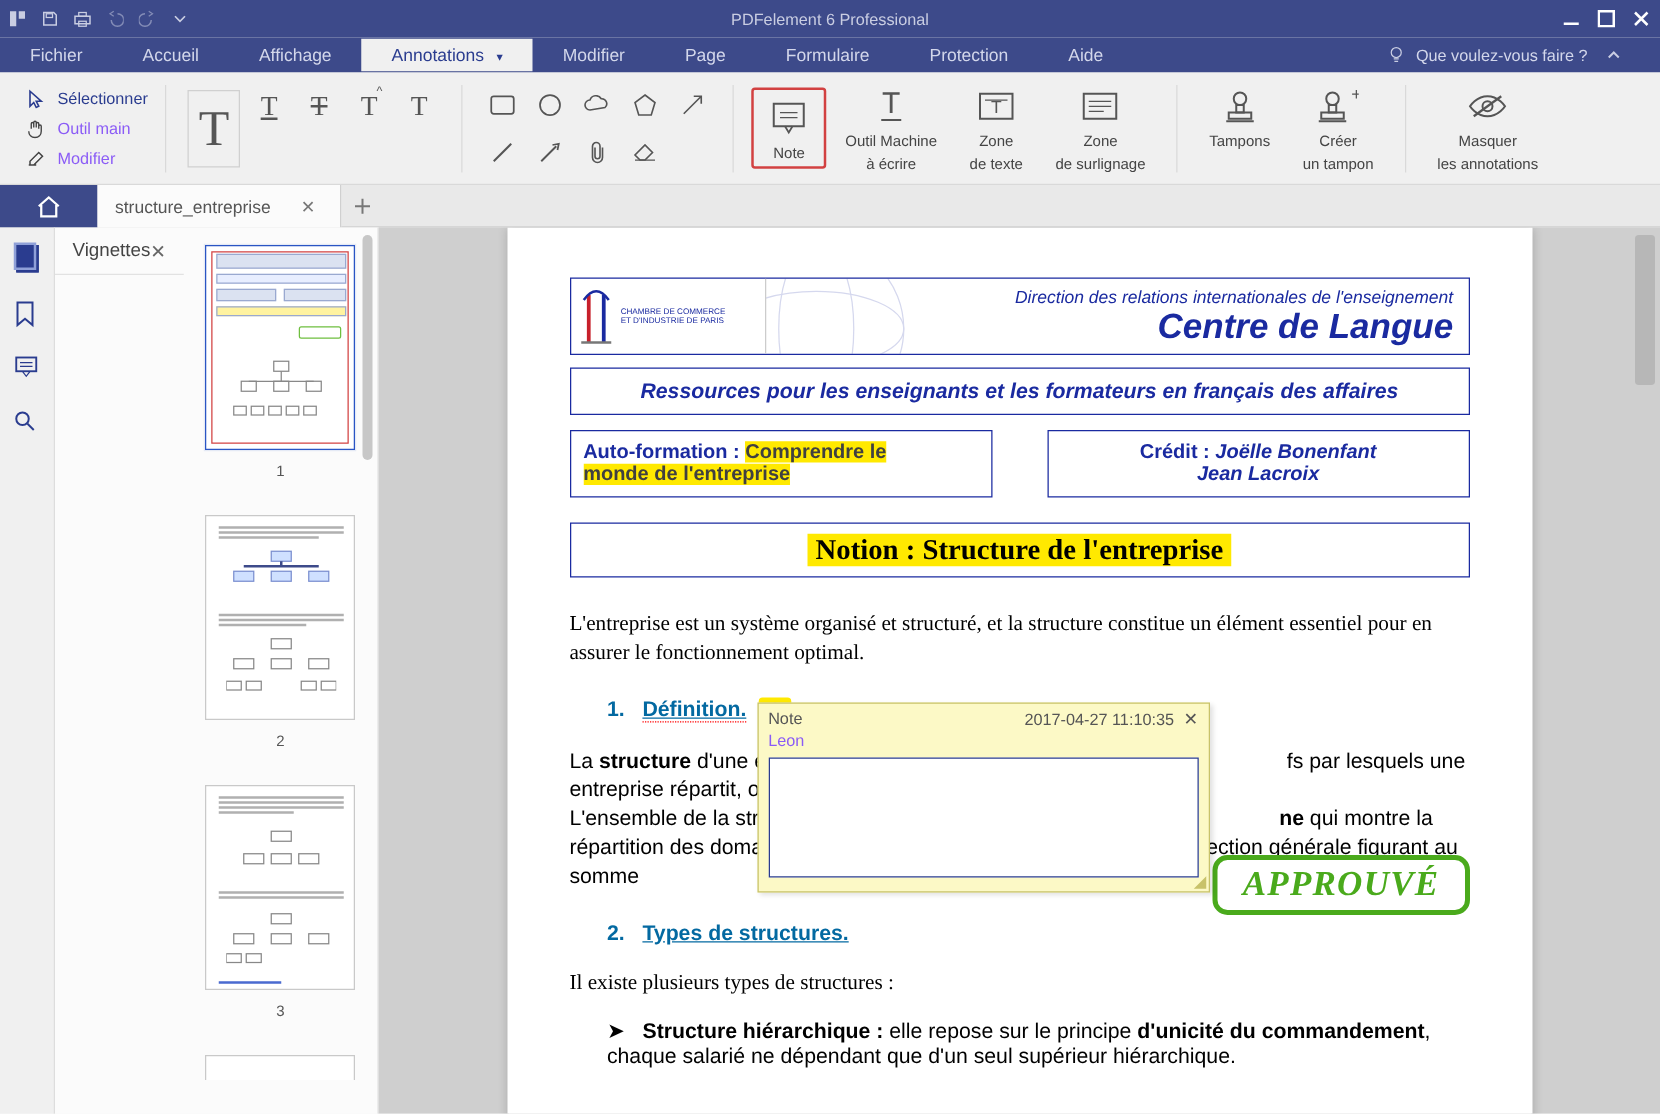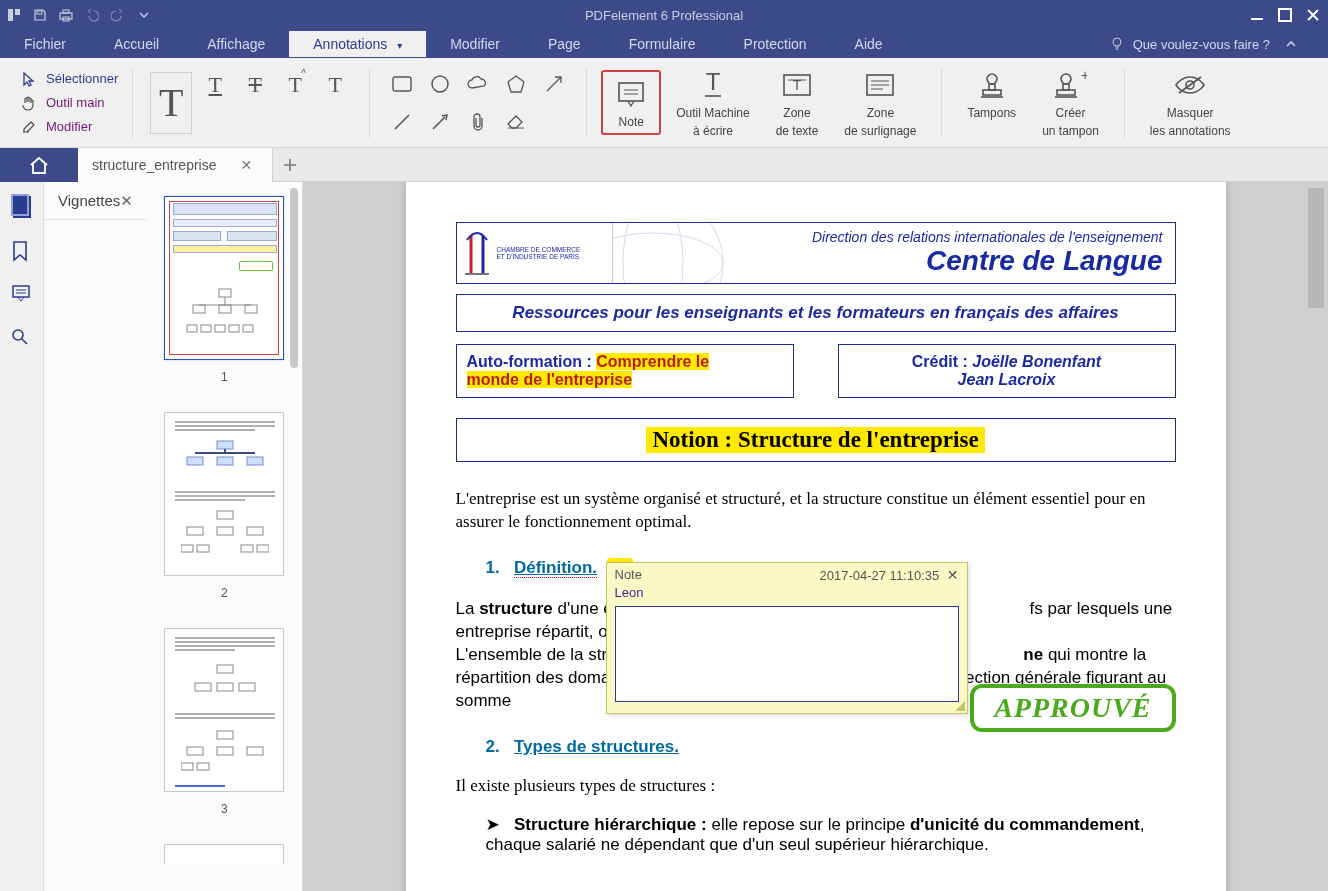--- a/index.html
+++ b/index.html
@@ -18,21 +18,21 @@
 .menubar .mitem { padding: 5px 24px; color: #d3d7eb; font-size: 14px; cursor: pointer; }
 .menubar .mitem.active { background: #f0f0f0; color: #2a3c8f; }
 .menubar .help-right { margin-left: auto; display: flex; align-items: center; gap: 8px; padding-right: 30px; color: #d3d7eb; font-size: 13px; }
 .menubar .chev { margin-left: 6px; }
 
 
 .ribbon { height: 90px; background: #f0f0f0; display: flex; align-items: center; padding: 0 20px; gap: 4px; border-bottom: 1px solid #d9d9d9; }
 .ribbon .sep { width: 1px; height: 70px; background: #d9d9d9; margin: 0 10px; }
 
 .smalltools { display: flex; flex-direction: column; gap: 6px; }
-.smalltools .row { display: flex; align-items: center; gap: 8px; font-size: 13px; color: #701a75; }
+.smalltools .row { display: flex; align-items: center; gap: 8px; font-size: 13px; color: #8b5cf6; }
 .smalltools .row.blue { color: #2a3c8f; font-weight: 500; }
 .smalltools .ico { width: 18px; height: 18px; display: inline-flex; align-items: center; justify-content: center; }
 
 .shapegrid { display: grid; grid-template-columns: repeat(5, 36px); grid-template-rows: 36px 36px; gap: 2px; justify-items: center; align-items: center; }
 .shapegrid .cell { width: 30px; height: 30px; display: flex; align-items: center; justify-content: center; color: #555; border-radius: 3px; }
 
 .bigtool { display: flex; flex-direction: column; align-items: center; justify-content: center; gap: 4px; padding: 4px 10px; font-size: 12px; color: #444; text-align: center; line-height: 1.15; border: 1px solid transparent; border-radius: 3px; }
 .bigtool.highlight { border: 2px solid #d24141; }
 .bigtool .bticon { width: 36px; height: 36px; display: flex; align-items: center; justify-content: center; color: #555; }
 
@@ -63,21 +63,21 @@
 .logo-row { display: flex; align-items: center; border: 1px solid #1a2aa0; }
 .logo-left { width: 156px; height: 60px; border-right: 1px solid #ccc; display: flex; align-items: center; gap: 6px; padding: 4px 6px; }
 .logo-right { flex: 1; text-align: right; padding: 6px 12px; color: #1a2aa0; font-style: italic; }
 .logo-right .l1 { font-size: 14px; }
 .logo-right .l2 { font-size: 28px; font-weight: bold; font-style: italic; }
 
 .bluebox { border: 1px solid #1a2aa0; margin-top: 10px; padding: 8px 14px; text-align: center; color: #1a2aa0; font-style: italic; font-weight: bold; font-size: 17px; }
 
 .twoboxes { display: flex; gap: 44px; margin-top: 12px; }
 .twoboxes .box { border: 1px solid #1a2aa0; padding: 8px 10px; color: #1a2aa0; font-weight: bold; font-size: 16px; flex: 1; }
-.twoboxes .box .hl { background: #ffe900; color: #b91c1c; }
+.twoboxes .box .hl { background: #ffe900; color: #404040; }
 .twoboxes .box.r { text-align: center; font-style: italic; }
 
 .titlebox { border: 1px solid #1a2aa0; margin-top: 20px; padding: 8px 0; text-align: center; }
 .titlebox .inner { display: inline-block; background: #ffe900; font-family: "Times New Roman", serif; font-size: 23px; font-weight: bold; padding: 0 6px; }
 
 .para { font-family: "Times New Roman", serif; font-size: 17px; color: #000; margin-top: 26px; line-height: 1.35; }
 .heading { font-family: "Times New Roman", serif; color: #0369a1; font-weight: bold; font-size: 17px; margin-top: 24px; }
 .heading .num { margin-left: 30px; margin-right: 10px; }
 .heading .underl { text-decoration: underline; border-bottom: 1px dotted red; }
 
@@ -85,21 +85,21 @@
 
 .para2 { font-family: "Times New Roman", serif; font-size: 17px; margin-top: 18px; line-height: 1.35; }
 .para2 b { font-weight: bold; }
 
 .bullet-sub { font-family: "Times New Roman", serif; font-size: 17px; margin-top: 16px; margin-left: 30px; }
 .bullet-sub .arrow { margin-right: 10px; }
 
 
 .note-popup { position: absolute; left: 640px; top: 566px; width: 362px; height: 152px; background: #fcf9c6; border: 1px solid #c8c26a; box-shadow: 2px 2px 4px rgba(0,0,0,.12); }
 .note-popup .nhead { display: flex; justify-content: space-between; padding: 4px 8px 2px 8px; font-size: 13px; color: #555; }
-.note-popup .nauthor { padding: 0 8px 4px 8px; font-size: 13px; color: #4c1d95; }
+.note-popup .nauthor { padding: 0 8px 4px 8px; font-size: 13px; color: #8b5cf6; }
 .note-popup .nbody { margin: 2px 8px 8px 8px; height: 96px; background: #fff; border: 1px solid #2a3c8f; }
 .note-popup .resize { position: absolute; right: 0; bottom: 0; width: 14px; height: 14px; }
 .note-popup .resize::before { content: ""; position: absolute; right: 2px; bottom: 2px; width: 0; height: 0; border-style: solid; border-width: 0 0 10px 10px; border-color: transparent transparent #c8c26a transparent; }
 .note-popup .resizeL { position: absolute; left: 0; bottom: 0; width: 14px; height: 14px; }
 .note-popup .resizeL::before { content: ""; position: absolute; left: 2px; bottom: 2px; width: 0; height: 0; border-style: solid; border-width: 0 10px 10px 0; border-color: transparent transparent transparent #c8c26a; transform: scaleX(-1);}
 .note-popup .nclose { cursor: pointer; font-size: 14px; color: #555; }
 
 
 .stamp { position: absolute; right: 50px; top: 502px; border: 4px solid #4aaa1c; border-radius: 12px; padding: 4px 20px; color: #4aaa1c; font-style: italic; font-weight: 900; font-size: 28px; font-family: "Times New Roman", serif; letter-spacing: 1px; }
 

